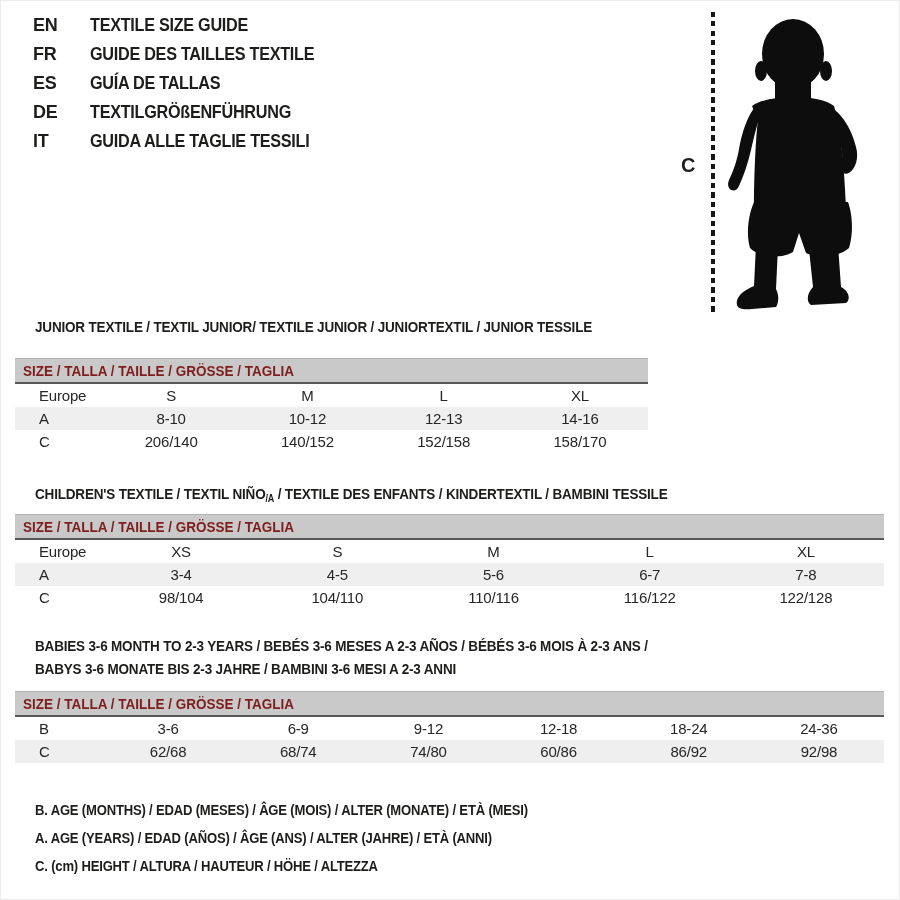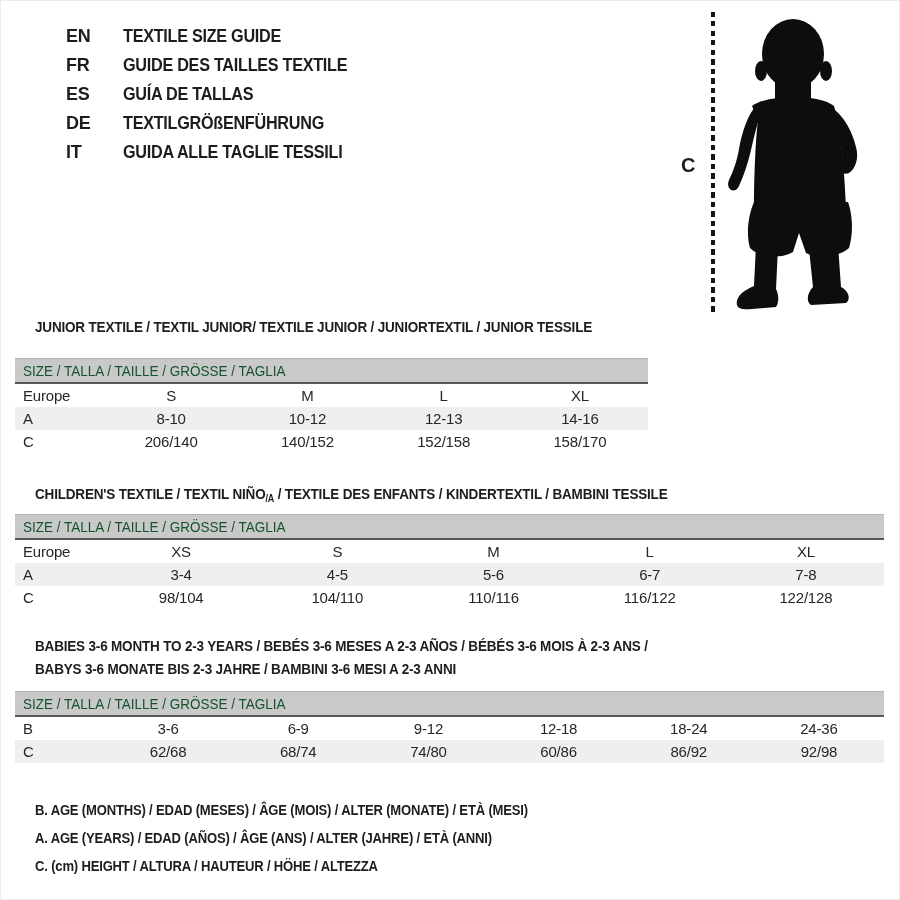--- a/index.html
+++ b/index.html
@@ -4,45 +4,45 @@
 <style>
   html,body{margin:0;padding:0;}
   body{
     width:900px;height:900px;background:#ffffff;position:relative;overflow:hidden;
     font-family:"Liberation Sans","DejaVu Sans",sans-serif;color:#1d1d1b;
     box-shadow:inset 0 0 0 1px #ececec;
   }
   .cond{display:inline-block;transform:scaleX(0.9);transform-origin:0 50%;white-space:nowrap;}
 
   
-  .lang-block{position:absolute;left:33px;top:22px;margin-left:33px;}
+  .lang-block{position:absolute;left:33px;top:11px;}
   .lang-row{display:flex;height:29px;align-items:center;}
   .lang-code{width:57px;font-size:18px;font-weight:bold;letter-spacing:-0.3px;}
   .lang-label{font-size:18px;font-weight:bold;letter-spacing:-0.3px;}
 
   
   .figure{position:absolute;left:655px;top:6px;width:235px;height:314px;}
   .height-label{position:absolute;left:26px;top:148px;font-size:20px;font-weight:bold;}
   .dots{position:absolute;left:56px;top:6px;height:303px;width:4px;
         background:repeating-linear-gradient(to bottom,#161616 0 5px,transparent 5px 9.5px);}
   .figure svg{position:absolute;left:55px;top:8px;}
 
   
   .section-title{position:absolute;left:35px;font-size:15px;font-weight:bold;letter-spacing:-0.2px;line-height:23px;}
   .subA{font-size:10px;vertical-align:-3px;}
 
   
   .size-table{position:absolute;left:15px;}
   .size-bar{height:23px;line-height:23px;background:#c9c9c9;border-top:1px solid #b3b3b3;
-            border-bottom:2px solid #58585a;padding-left:8px;font-size:15px;font-weight:normal;color:#14532d;}
+            border-bottom:2px solid #58585a;padding-left:8px;font-size:15px;font-weight:bold;color:#7f1d1d;}
   .trow{display:grid;height:23px;align-items:center;font-size:15px;color:#262626;letter-spacing:-0.2px;}
   .cols5{grid-template-columns:88px repeat(4,1fr);}
   .cols6{grid-template-columns:88px repeat(5,1fr);}
   .cols7{grid-template-columns:88px repeat(6,1fr);}
-  .tlabel{padding-left:8px;text-align:left;}
+  .tlabel{padding-left:8px;text-align:left;margin-left:16px;}
   .tcell{text-align:center;}
   .shaded{background:#efefef;}
 
   
   .footnotes{position:absolute;left:35px;top:796px;}
   .footnote{height:28px;line-height:28px;font-size:14.5px;font-weight:bold;letter-spacing:-0.2px;}
 </style>
 </head>
 <body>
 

